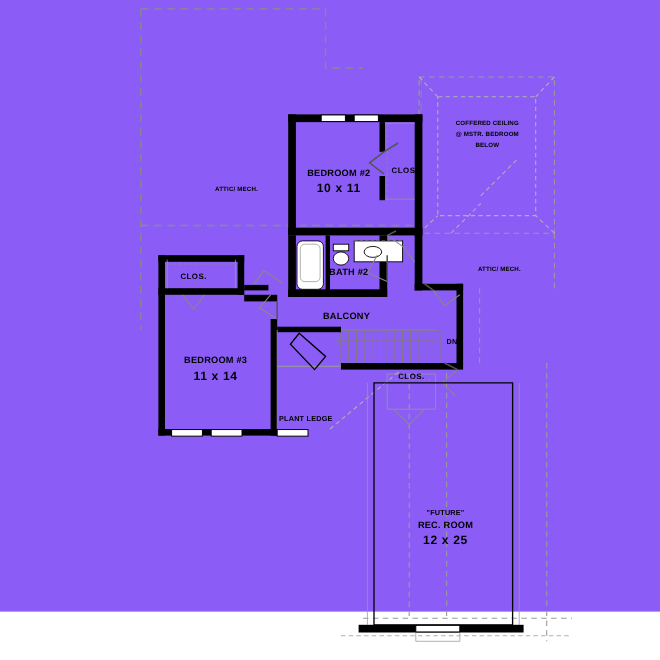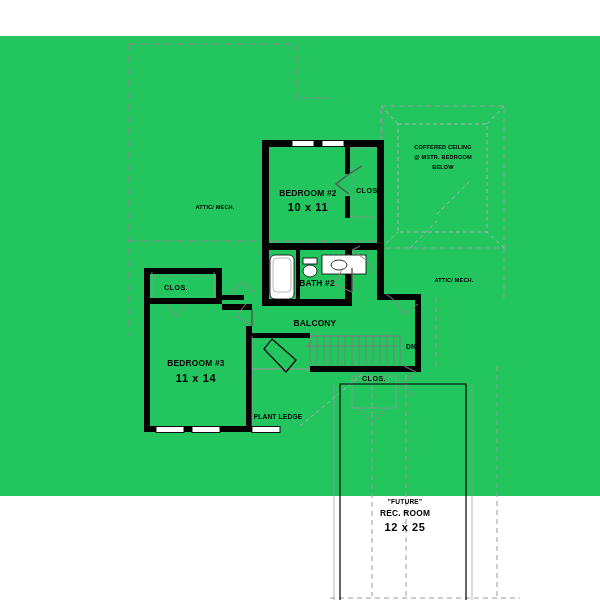--- a/index.html
+++ b/index.html
@@ -1,18 +1,18 @@
 <!DOCTYPE html>
 <html><head>
 <meta charset="utf-8">
 <style>
   html,body{margin:0;padding:0;background:#ffffff;}
   body{width:600px;height:600px;overflow:hidden;
        font-family:"Liberation Sans",sans-serif;color:#000;}
-  #plan{position:relative;width:600px;height:460px;background:#22c55e;margin-top:36px;}
+  #plan{position:relative;width:600px;height:556px;background:#8b5cf6;}
   svg{display:block;}
   .lbl{font-family:"Liberation Sans",sans-serif;font-weight:bold;fill:#000;
        text-anchor:middle;dominant-baseline:middle;}
   .lbl-room{font-size:8.4px;letter-spacing:.2px;}
   .lbl-dim{font-size:11px;letter-spacing:.6px;}
   .lbl-small{font-size:6.6px;letter-spacing:.2px;}
   .lbl-tiny{font-size:5.6px;letter-spacing:.15px;}
   .lbl-clos{font-size:7.2px;letter-spacing:.4px;}
   .wall{fill:#000;}
   .thinwall{fill:none;stroke:#000;stroke-width:1.2;}

